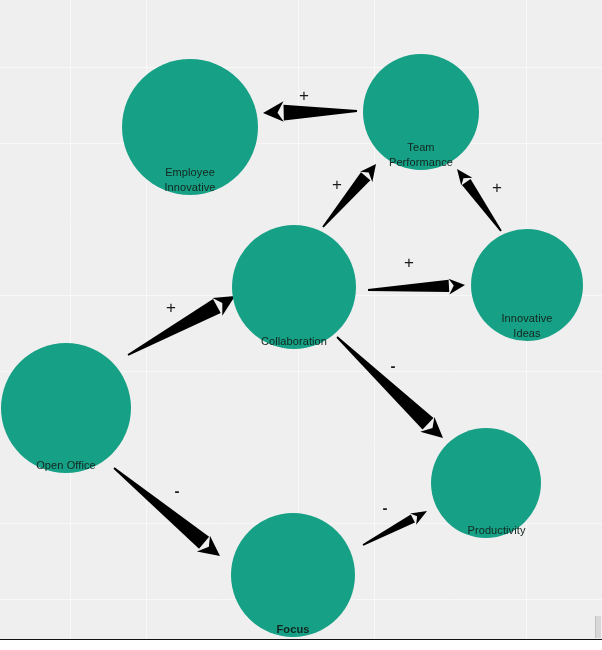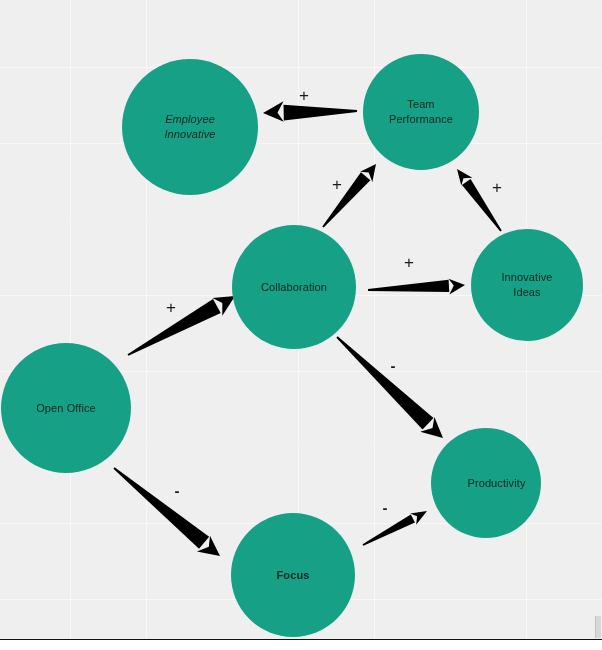--- a/index.html
+++ b/index.html
@@ -45,21 +45,21 @@
     top: 0;
     left: 0;
     width: 602px;
     height: 650px;
   }
   .node {
     position: absolute;
     border-radius: 50%;
     background: #16a085;
     display: flex;
-    align-items: center;
+    align-items: flex-end;
     justify-content: center;
     text-align: center;
     box-sizing: border-box;
     z-index: 3;
   }
   .node-label {
     color: #14261f;
     font-size: 11px;
     line-height: 15px;
     letter-spacing: 0.1px;
@@ -124,21 +124,21 @@
         </g>
         <g>
           <path d="M 363.42223970336556 545.7948041475116 L 414.9344314829131 522.3921927810006 L 410.80586549444973 514.6207744497754 L 362.57776029663444 544.2051958524884 Z" fill="#000000"></path>
           <path d="M 427 511 L 416.1542350704137 524.6882936515899 L 417.109103942077 516.2545385307716 L 410.177197491661 513.4373993857024 Z" fill="#000000"></path>
         </g>
       </g>
   </svg>
 
   <div id="nodes-group">
       <div class="node" style="left: 122px; top: 59px; width: 136px; height: 136px; background: rgb(22, 160, 133);">
-        <div class="node-label" style="color: rgb(20, 38, 31); font-style: italic;">
+        <div class="node-label" style="color: rgb(20, 38, 31);">
           <div>Employee</div>
           <div>Innovative</div>
         </div>
       </div>
       <div class="node" style="left: 363px; top: 54px; width: 116px; height: 116px; background: rgb(22, 160, 133);">
         <div class="node-label" style="color: rgb(20, 38, 31);">
           <div>Team</div>
           <div>Performance</div>
         </div>
       </div>

